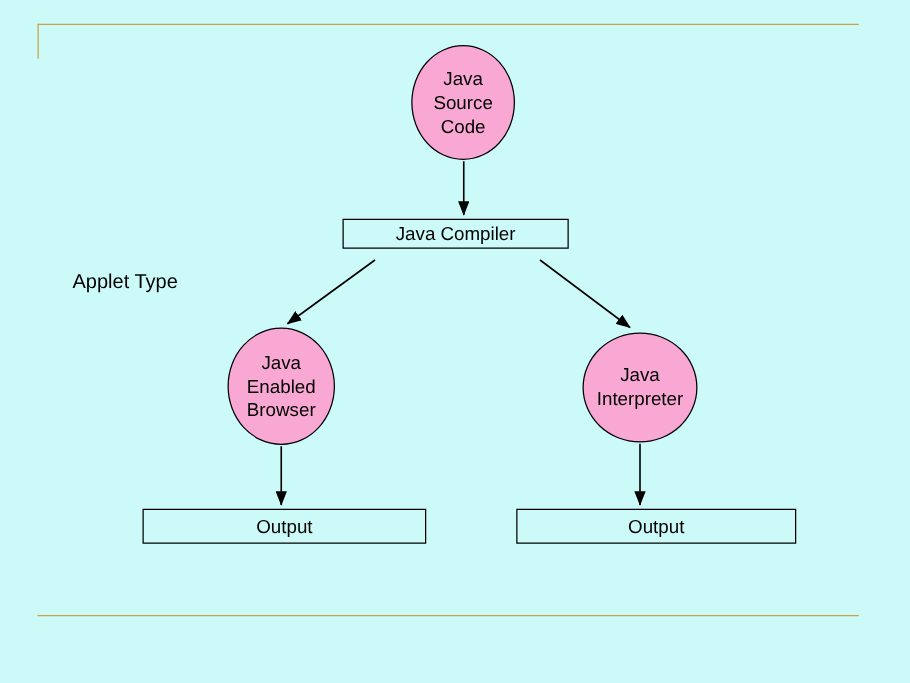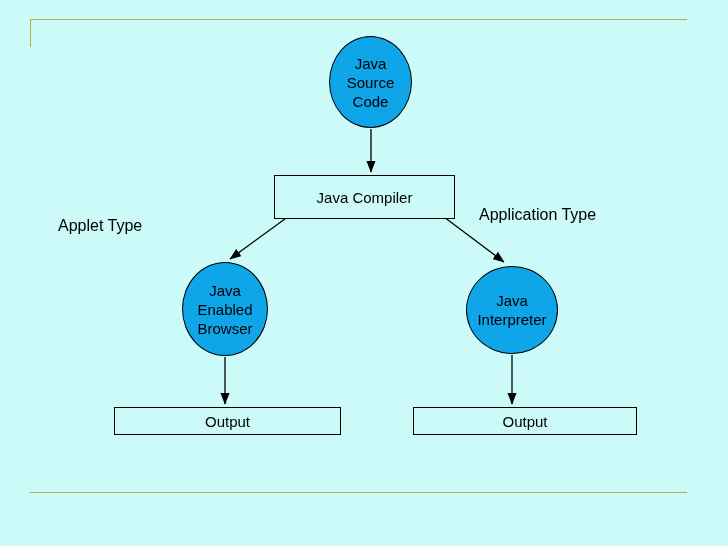--- a/index.html
+++ b/index.html
@@ -52,34 +52,34 @@
     align-items: center;
     justify-content: center;
     text-align: center;
     color: #000;
     font-size: 15px;
     line-height: 19px;
   }
   .ellipse {
     border: 1.2px solid #000;
     border-radius: 50%;
-    background: #0ea5e9;
+    background: #f9a8d4;
     justify-content: center;
   }
   .rect {
     border: 1.2px solid #000;
     background: #ccfaf9;
   }
   .node .lbl {
     white-space: pre-line;
   }
 
   
   #node-source      { left: 329px; top: 36px;  width: 83px;  height: 92px; }
-  #node-compiler    { left: 274px; top: 175px; width: 181px; height: 44px; }
+  #node-compiler    { left: 274px; top: 175px; width: 181px; height: 24px; }
   #node-browser     { left: 182px; top: 262px; width: 86px;  height: 94px; }
   #node-interpreter { left: 466px; top: 266px; width: 92px;  height: 88px; }
   #node-output-left { left: 114px; top: 407px; width: 227px; height: 28px; }
   #node-output-right{ left: 413px; top: 407px; width: 224px; height: 28px; }
 
   .label {
     position: absolute;
     font-size: 16px;
     color: #000;
     white-space: nowrap;
@@ -146,15 +146,14 @@
 
   <div class="node rect" id="node-output-left">
     <span class="lbl">Output</span>
   </div>
 
   <div class="node rect" id="node-output-right">
     <span class="lbl">Output</span>
   </div>
 
   <div class="label" id="label-applet">Applet Type</div>
-  <div class="label" id="label-app">Application Type</div>
 
 </div>
 
 </body></html>

